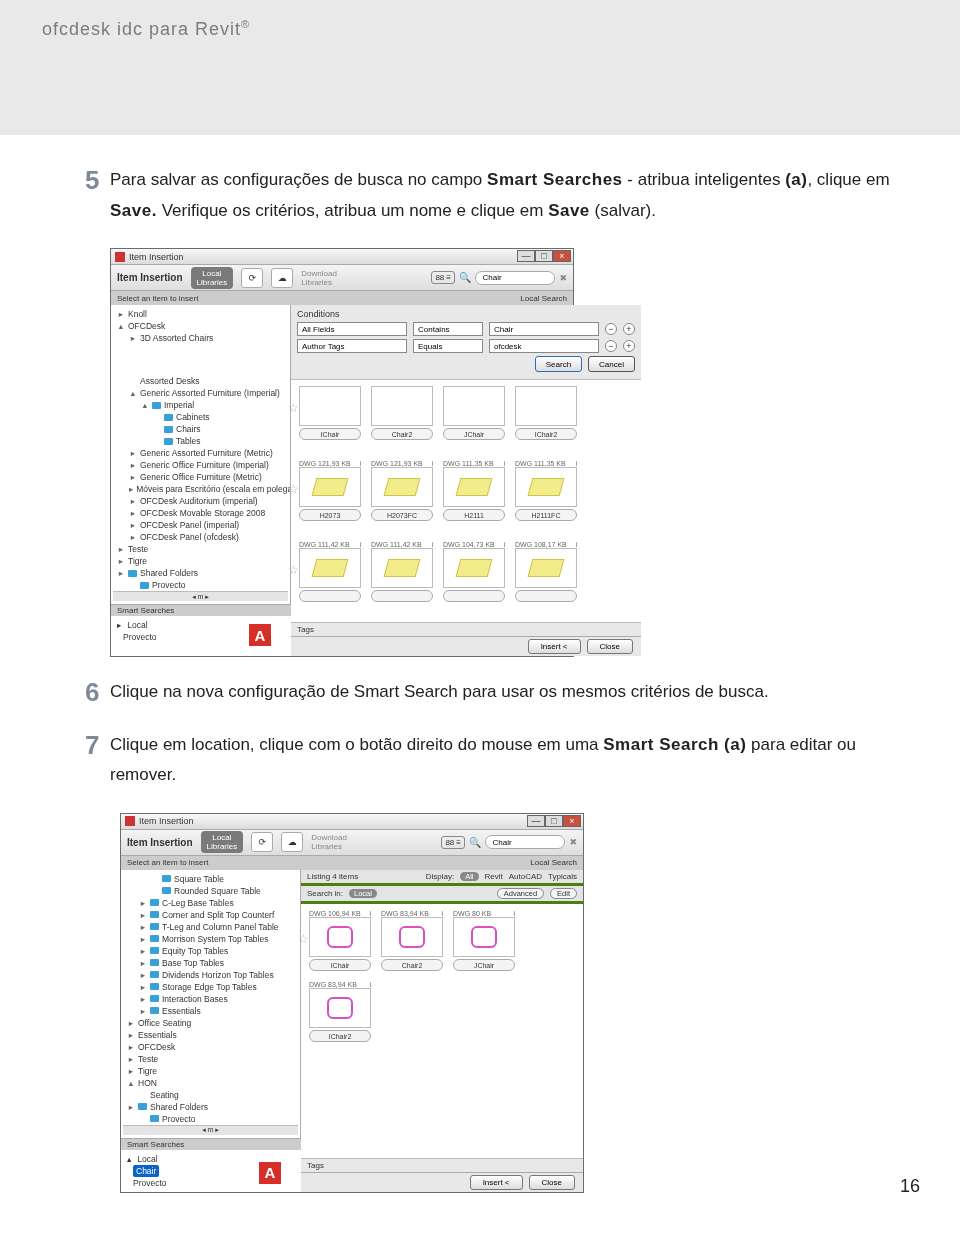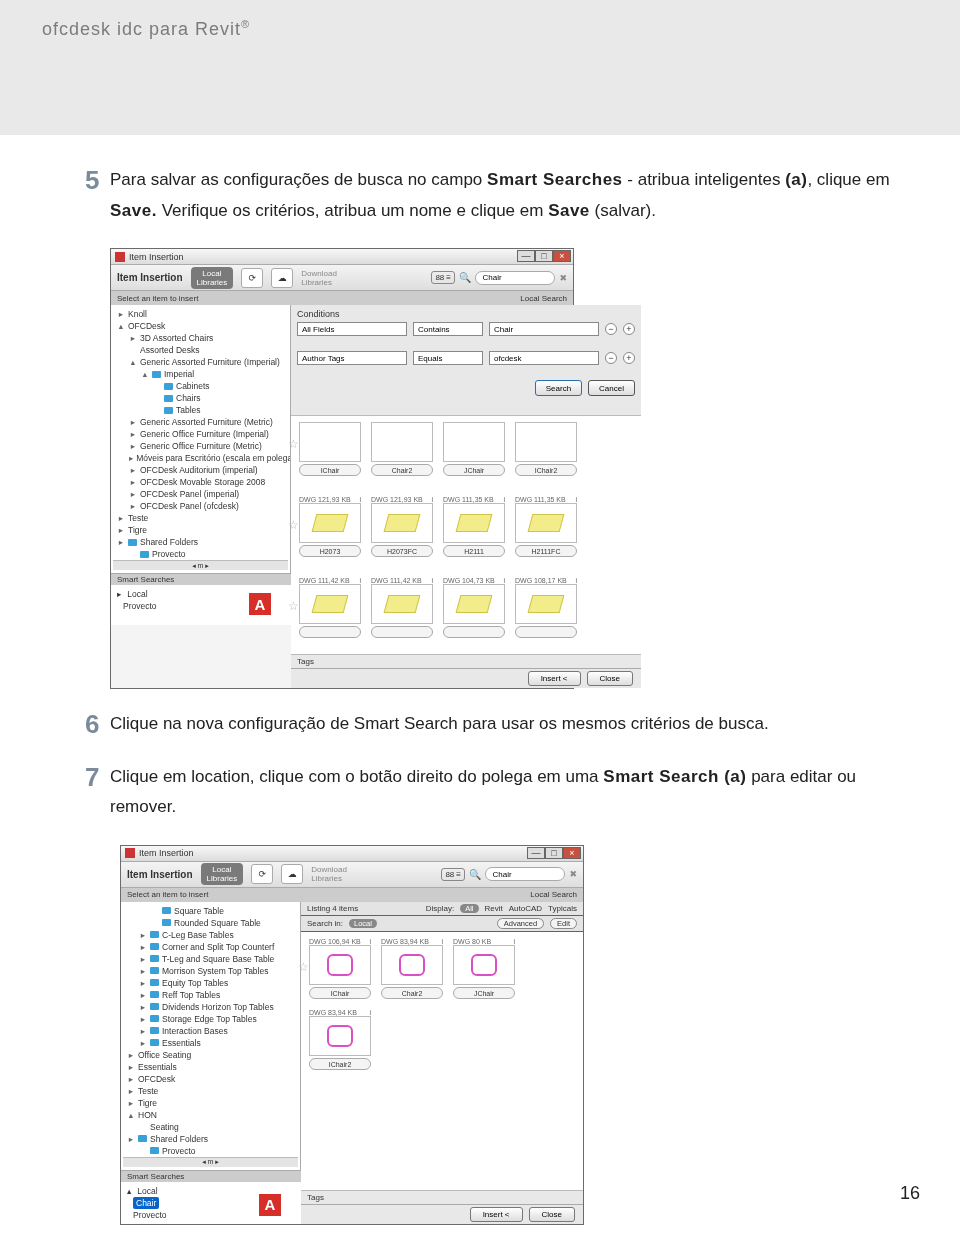--- a/index.html
+++ b/index.html
@@ -5,21 +5,21 @@
   * { box-sizing: border-box; margin: 0; padding: 0; }
   html, body { width: 960px; background: #fff; font-family: Arial, Helvetica, sans-serif; color: #222; }
   .page { width: 960px; min-height: 1242px; position: relative; background: #fff; border-radius: 31px; }
   .header-band { background: #e9e9e9; height: 135px; padding: 18px 0 0 42px; color: #7c7c7c; font-size: 18px; letter-spacing: 1px; }
   .header-band sup { font-size: 11px; }
   .content { padding: 30px 55px 0 110px; }
   .step { margin-bottom: 22px; }
   .step-num { position: absolute; margin-left: -25px; font-size: 26px; font-weight: bold; color: #7c8a9a; }
   .step-text { font-size: 17px; line-height: 1.8; color: #222; }
   .step-text .bold { font-weight: bold; letter-spacing: .5px; }
-  .pagenum { position: absolute; bottom: 38px; right: 40px; font-size: 18px; }
+  .pagenum { position: absolute; bottom: 45px; right: 40px; font-size: 18px; }
   
   .app { width: 464px; margin: 10px 0 20px 0; border: 1px solid #6b6b6b; background: #e8e8e8; font-size: 9px; color: #333; }
   .titlebar { height: 16px; background: linear-gradient(#f8f8f8,#dcdcdc); display: flex; align-items: center; padding: 0 4px; border-bottom: 1px solid #aaa; position: relative; }
   .titlebar .ticon { width: 10px; height: 10px; background: #c33; margin-right: 4px; }
   .titlebar .winbtns { position: absolute; right: 2px; top: 1px; display: flex; gap: 0; }
   .titlebar .winbtns span { width: 18px; height: 12px; border: 1px solid #666; background: #ddd; font-size: 9px; text-align: center; line-height: 10px; }
   .titlebar .winbtns span.close { background: #c94f3e; color: #fff; }
   .ribbon { height: 26px; background: linear-gradient(#f4f4f4,#dedede); border-bottom: 1px solid #aaa; display: flex; align-items: center; padding: 0 6px; gap: 8px; }
   .ribbon .label { font-weight: bold; font-size: 10px; }
   .ribbon .pillbtn { background: #7a7a7a; color: #fff; padding: 2px 6px; border-radius: 4px; font-size: 8px; text-align: center; line-height: 9px; }
@@ -34,21 +34,21 @@
   .subbar .right { margin-left: auto; }
   .body { display: flex; background: #f4f4f4; }
   .tree { width: 180px; border-right: 1px solid #aaa; background: #fff; padding: 3px 2px; font-size: 8.5px; line-height: 12px; max-height: 300px; overflow: hidden; }
   .tree .row { white-space: nowrap; display: flex; align-items: center; gap: 3px; }
   .tree .arrow { color: #666; width: 8px; display: inline-block; text-align: center; }
   .tree .folder { width: 9px; height: 7px; background: #3aa0d8; display: inline-block; border-radius: 1px; }
   .tree .hscroll { height: 10px; background: #e4e4e4; border-top: 1px solid #bbb; display: flex; align-items: center; justify-content: center; }
   .main { flex: 1; display: flex; flex-direction: column; }
   .cond { background: #e8e8e8; padding: 4px 6px; border-bottom: 1px solid #bbb; }
   .cond .title { font-size: 9px; margin-bottom: 3px; }
-  .cond .row { display: flex; gap: 6px; align-items: center; margin-bottom: 15px; }
+  .cond .row { display: flex; gap: 6px; align-items: center; margin-bottom: 3px; }
   .cond select, .cond input { height: 14px; border: 1px solid #888; background: #fff; font-size: 8px; padding: 0 4px; }
   .cond select { appearance: none; }
   .cond .btn { height: 16px; padding: 0 10px; border: 1px solid #555; border-radius: 3px; background: linear-gradient(#fff,#ddd); font-size: 8px; }
   .cond .btn.blue { border-color: #2a6fb2; }
   .cond .pm { width: 12px; height: 12px; border: 1px solid #888; border-radius: 50%; text-align: center; line-height: 10px; font-size: 9px; background: #fff; }
   .grid { flex: 1; background: #fff; padding: 6px 8px; display: flex; flex-wrap: wrap; gap: 10px; align-content: flex-start; }
   .thumb { width: 62px; }
   .thumb .meta { font-size: 7px; color: #666; display: flex; justify-content: space-between; }
   .thumb .box { width: 62px; height: 40px; border: 1px solid #bbb; background: #fff; display: flex; align-items: center; justify-content: center; position: relative; }
   .thumb .star { position: absolute; left: -12px; top: 14px; font-size: 12px; color: #bbb; }
@@ -57,21 +57,21 @@
   .thumb .caption { height: 12px; border: 1px solid #aaa; border-radius: 6px; text-align: center; font-size: 7px; line-height: 12px; background: #f4f4f4; margin-top: 2px; }
   .smart { border-top: 1px solid #aaa; background: #e8e8e8; }
   .smart .hdr { background: #ccc; font-size: 8px; padding: 1px 6px; }
   .smart .rows { background: #fff; padding: 3px 6px; font-size: 8.5px; min-height: 40px; position: relative; }
   .smart .rows .row { display: flex; align-items: center; gap: 3px; line-height: 12px; }
   .badge { position: absolute; width: 22px; height: 22px; background: #d62f2a; color: #fff; font-size: 15px; font-weight: bold; display: flex; align-items: center; justify-content: center; }
   .footer { height: 20px; background: #e8e8e8; border-top: 1px solid #aaa; display: flex; align-items: center; justify-content: flex-end; gap: 6px; padding: 0 8px; }
   .footer .btn { height: 15px; padding: 0 12px; border: 1px solid #777; border-radius: 3px; background: linear-gradient(#fff,#ddd); font-size: 8px; line-height: 13px; }
   .tags { font-size: 8px; padding: 2px 6px; background: #e8e8e8; border-top: 1px solid #bbb; }
   
-  .listbar { background: #e4e4e4; font-size: 8px; padding: 2px 6px; display: flex; align-items: center; gap: 6px; border-bottom: 1px solid #4d7c0f; }
+  .listbar { background: #e4e4e4; font-size: 8px; padding: 2px 6px; display: flex; align-items: center; gap: 6px; border-bottom: 3px solid #4d7c0f; }
   .listbar .right { margin-left: auto; display: flex; gap: 6px; align-items: center; }
   .pill { background: #888; color: #fff; border-radius: 7px; padding: 0 5px; font-size: 7.5px; }
   .pillrnd { border: 1px solid #888; border-radius: 8px; padding: 0 6px; font-size: 7.5px; background: #f4f4f4; }
   .sel { background: #0a63c9; color: #fff; padding: 0 3px; border-radius: 2px; }
 </style>
 </head>
 <body>
 
 <div class="page">
   <div class="header-band">
@@ -127,21 +127,21 @@
                 <span>Knoll</span>
               </div>
               <div class="row" style="padding-left: 4px;">
                 <span class="arrow">▴</span>
                 <span>OFCDesk</span>
               </div>
               <div class="row" style="padding-left: 16px;">
                 <span class="arrow">▸</span>
                 <span>3D Assorted Chairs</span>
               </div>
-              <div class="row" style="padding-left: 16px;">
+              <div class="row" style="padding-left: 16px; margin-top: 31px;">
                 <span class="arrow"></span>
                 <span>Assorted Desks</span>
               </div>
               <div class="row" style="padding-left: 16px;">
                 <span class="arrow">▴</span>
                 <span>Generic Assorted Furniture (Imperial)</span>
               </div>
               <div class="row" style="padding-left: 28px;">
                 <span class="arrow">▴</span>
                 <span class="folder"></span>
@@ -372,21 +372,21 @@
     </div>
 
     <div class="step">
       <span class="step-num">6</span>
       <p class="step-text">Clique na nova configuração de Smart Search para usar os mesmos critérios de busca.</p>
     </div>
 
     <div class="step">
       <span class="step-num">7</span>
       <p class="step-text">
-        <span>Clique em location, clique com o botão direito do polega em uma </span><span class="bold">Smart Search (a)</span><span> para editar ou remover.</span>
+        <span>Clique em location, clique com o botão direito do mouse em uma </span><span class="bold">Smart Search (a)</span><span> para editar ou remover.</span>
       </p>
     </div>
 
     <div class="app" style="margin-left:10px">
       <div class="titlebar">
         <span class="ticon"></span>
         <span>Item Insertion</span>
         <div class="winbtns">
           <span>—</span>
           <span>□</span>
@@ -434,36 +434,36 @@
                 <span>C-Leg Base Tables</span>
               </div>
               <div class="row" style="padding-left: 16px;">
                 <span class="arrow">▸</span>
                 <span class="folder"></span>
                 <span>Corner and Split Top Counterf</span>
               </div>
               <div class="row" style="padding-left: 16px;">
                 <span class="arrow">▸</span>
                 <span class="folder"></span>
-                <span>T-Leg and Square Base Table</span>
+                <span>T-Leg and Column Panel Table</span>
               </div>
               <div class="row" style="padding-left: 16px;">
                 <span class="arrow">▸</span>
                 <span class="folder"></span>
                 <span>Morrison System Top Tables</span>
               </div>
               <div class="row" style="padding-left: 16px;">
                 <span class="arrow">▸</span>
                 <span class="folder"></span>
                 <span>Equity Top Tables</span>
               </div>
               <div class="row" style="padding-left: 16px;">
                 <span class="arrow">▸</span>
                 <span class="folder"></span>
-                <span>Reff Top Tables</span>
+                <span>Base Top Tables</span>
               </div>
               <div class="row" style="padding-left: 16px;">
                 <span class="arrow">▸</span>
                 <span class="folder"></span>
                 <span>Dividends Horizon Top Tables</span>
               </div>
               <div class="row" style="padding-left: 16px;">
                 <span class="arrow">▸</span>
                 <span class="folder"></span>
                 <span>Storage Edge Top Tables</span>

